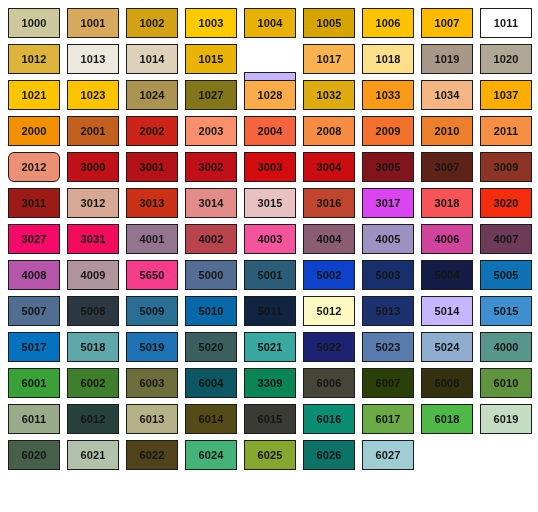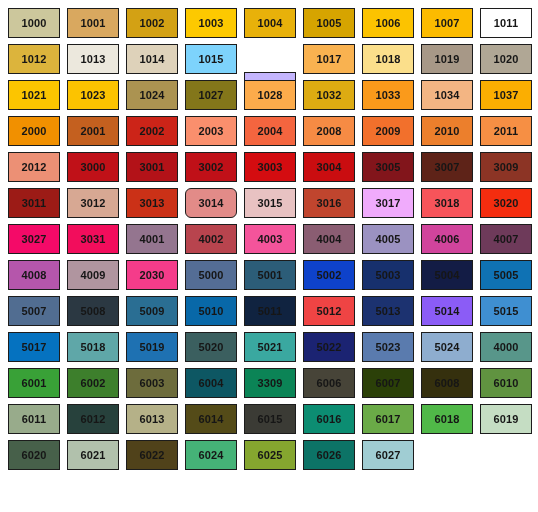--- a/index.html
+++ b/index.html
@@ -77,21 +77,21 @@
     </div>
     <div class="swatch" style="background-color: rgb(220, 180, 60); border-color: rgb(28, 28, 28);">
       <span class="swatch-label" style="color: rgb(22, 22, 22);">1012</span>
     </div>
     <div class="swatch" style="background-color: rgb(236, 232, 221); border-color: rgb(28, 28, 28);">
       <span class="swatch-label" style="color: rgb(22, 22, 22);">1013</span>
     </div>
     <div class="swatch" style="background-color: rgb(222, 210, 186); border-color: rgb(28, 28, 28);">
       <span class="swatch-label" style="color: rgb(22, 22, 22);">1014</span>
     </div>
-    <div class="swatch" style="background-color: #7dd3fc; border-color: rgb(28, 28, 28);">
+    <div class="swatch" style="background-color: #eab308; border-color: rgb(28, 28, 28);">
       <span class="swatch-label" style="color: rgb(22, 22, 22);">1015</span>
     </div>
     <div class="swatch" style="background-color: #c4b5fd; border-color: rgb(28, 28, 28); margin-top: 28px;">
       <span class="swatch-label" style="color: rgb(22, 22, 22);">1016</span>
     </div>
     <div class="swatch" style="background-color: rgb(249, 178, 80); border-color: rgb(28, 28, 28);">
       <span class="swatch-label" style="color: rgb(22, 22, 22);">1017</span>
     </div>
     <div class="swatch" style="background-color: rgb(251, 223, 139); border-color: rgb(28, 28, 28);">
       <span class="swatch-label" style="color: rgb(22, 22, 22);">1018</span>
@@ -149,21 +149,21 @@
     </div>
     <div class="swatch" style="background-color: rgb(242, 112, 44); border-color: rgb(28, 28, 28);">
       <span class="swatch-label" style="color: rgb(22, 22, 22);">2009</span>
     </div>
     <div class="swatch" style="background-color: rgb(236, 127, 44); border-color: rgb(28, 28, 28);">
       <span class="swatch-label" style="color: rgb(22, 22, 22);">2010</span>
     </div>
     <div class="swatch" style="background-color: rgb(246, 143, 68); border-color: rgb(28, 28, 28);">
       <span class="swatch-label" style="color: rgb(22, 22, 22);">2011</span>
     </div>
-    <div class="swatch" style="background-color: rgb(236, 144, 117); border-color: rgb(28, 28, 28);">
+    <div class="swatch" style="background-color: rgb(236, 144, 117); border-color: rgb(28, 28, 28); border-radius: 6px;">
       <span class="swatch-label" style="color: rgb(22, 22, 22);">2012</span>
     </div>
     <div class="swatch" style="background-color: rgb(192, 17, 24); border-color: rgb(28, 28, 28);">
       <span class="swatch-label" style="color: rgb(22, 22, 22);">3000</span>
     </div>
     <div class="swatch" style="background-color: rgb(179, 18, 24); border-color: rgb(28, 28, 28);">
       <span class="swatch-label" style="color: rgb(22, 22, 22);">3001</span>
     </div>
     <div class="swatch" style="background-color: rgb(192, 16, 24); border-color: rgb(28, 28, 28);">
       <span class="swatch-label" style="color: rgb(22, 22, 22);">3002</span>
@@ -185,30 +185,30 @@
     </div>
     <div class="swatch" style="background-color: rgb(156, 27, 22); border-color: rgb(28, 28, 28);">
       <span class="swatch-label" style="color: rgb(22, 22, 22);">3011</span>
     </div>
     <div class="swatch" style="background-color: rgb(215, 168, 147); border-color: rgb(28, 28, 28);">
       <span class="swatch-label" style="color: rgb(22, 22, 22);">3012</span>
     </div>
     <div class="swatch" style="background-color: rgb(203, 49, 23); border-color: rgb(28, 28, 28);">
       <span class="swatch-label" style="color: rgb(22, 22, 22);">3013</span>
     </div>
-    <div class="swatch" style="background-color: rgb(226, 139, 136); border-color: rgb(28, 28, 28); border-radius: 6px;">
+    <div class="swatch" style="background-color: rgb(226, 139, 136); border-color: rgb(28, 28, 28);">
       <span class="swatch-label" style="color: rgb(22, 22, 22);">3014</span>
     </div>
     <div class="swatch" style="background-color: rgb(232, 194, 194); border-color: rgb(28, 28, 28);">
       <span class="swatch-label" style="color: rgb(22, 22, 22);">3015</span>
     </div>
     <div class="swatch" style="background-color: rgb(192, 69, 46); border-color: rgb(28, 28, 28);">
       <span class="swatch-label" style="color: rgb(22, 22, 22);">3016</span>
     </div>
-    <div class="swatch" style="background-color: #f0abfc; border-color: rgb(28, 28, 28);">
+    <div class="swatch" style="background-color: #d946ef; border-color: rgb(28, 28, 28);">
       <span class="swatch-label" style="color: rgb(22, 22, 22);">3017</span>
     </div>
     <div class="swatch" style="background-color: rgb(247, 84, 90); border-color: rgb(28, 28, 28);">
       <span class="swatch-label" style="color: rgb(22, 22, 22);">3018</span>
     </div>
     <div class="swatch" style="background-color: rgb(244, 45, 15); border-color: rgb(28, 28, 28);">
       <span class="swatch-label" style="color: rgb(22, 22, 22);">3020</span>
     </div>
     <div class="swatch" style="background-color: rgb(244, 10, 104); border-color: rgb(28, 28, 28);">
       <span class="swatch-label" style="color: rgb(22, 22, 22);">3027</span>
@@ -237,21 +237,21 @@
     <div class="swatch" style="background-color: rgb(110, 58, 90); border-color: rgb(28, 28, 28);">
       <span class="swatch-label" style="color: rgb(22, 22, 22);">4007</span>
     </div>
     <div class="swatch" style="background-color: rgb(181, 86, 171); border-color: rgb(28, 28, 28);">
       <span class="swatch-label" style="color: rgb(22, 22, 22);">4008</span>
     </div>
     <div class="swatch" style="background-color: rgb(176, 149, 159); border-color: rgb(28, 28, 28);">
       <span class="swatch-label" style="color: rgb(22, 22, 22);">4009</span>
     </div>
     <div class="swatch" style="background-color: rgb(244, 60, 138); border-color: rgb(28, 28, 28);">
-      <span class="swatch-label" style="color: rgb(22, 22, 22);">2030</span>
+      <span class="swatch-label" style="color: rgb(22, 22, 22);">5650</span>
     </div>
     <div class="swatch" style="background-color: rgb(84, 109, 149); border-color: rgb(28, 28, 28);">
       <span class="swatch-label" style="color: rgb(22, 22, 22);">5000</span>
     </div>
     <div class="swatch" style="background-color: rgb(44, 93, 120); border-color: rgb(28, 28, 28);">
       <span class="swatch-label" style="color: rgb(22, 22, 22);">5001</span>
     </div>
     <div class="swatch" style="background-color: rgb(14, 66, 202); border-color: rgb(28, 28, 28);">
       <span class="swatch-label" style="color: rgb(22, 22, 22);">5002</span>
     </div>
@@ -272,27 +272,27 @@
     </div>
     <div class="swatch" style="background-color: rgb(42, 110, 147); border-color: rgb(28, 28, 28);">
       <span class="swatch-label" style="color: rgb(22, 22, 22); text-align: center;">5009</span>
     </div>
     <div class="swatch" style="background-color: rgb(8, 104, 168); border-color: rgb(28, 28, 28);">
       <span class="swatch-label" style="color: rgb(22, 22, 22);">5010</span>
     </div>
     <div class="swatch" style="background-color: rgb(16, 35, 64); border-color: rgb(28, 28, 28);">
       <span class="swatch-label" style="color: rgb(22, 22, 22);">5011</span>
     </div>
-    <div class="swatch" style="background-color: #ef4444; border-color: rgb(28, 28, 28);">
+    <div class="swatch" style="background-color: #fef9c3; border-color: rgb(28, 28, 28);">
       <span class="swatch-label" style="color: rgb(22, 22, 22);">5012</span>
     </div>
     <div class="swatch" style="background-color: rgb(28, 50, 112); border-color: rgb(28, 28, 28);">
       <span class="swatch-label" style="color: rgb(22, 22, 22);">5013</span>
     </div>
-    <div class="swatch" style="background-color: #8b5cf6; border-color: rgb(28, 28, 28);">
+    <div class="swatch" style="background-color: #c4b5fd; border-color: rgb(28, 28, 28);">
       <span class="swatch-label" style="color: rgb(22, 22, 22);">5014</span>
     </div>
     <div class="swatch" style="background-color: rgb(63, 143, 209); border-color: rgb(28, 28, 28);">
       <span class="swatch-label" style="color: rgb(22, 22, 22);">5015</span>
     </div>
     <div class="swatch" style="background-color: rgb(5, 114, 192); border-color: rgb(28, 28, 28);">
       <span class="swatch-label" style="color: rgb(22, 22, 22);">5017</span>
     </div>
     <div class="swatch" style="background-color: rgb(95, 167, 168); border-color: rgb(28, 28, 28);">
       <span class="swatch-label" style="color: rgb(22, 22, 22);">5018</span>

